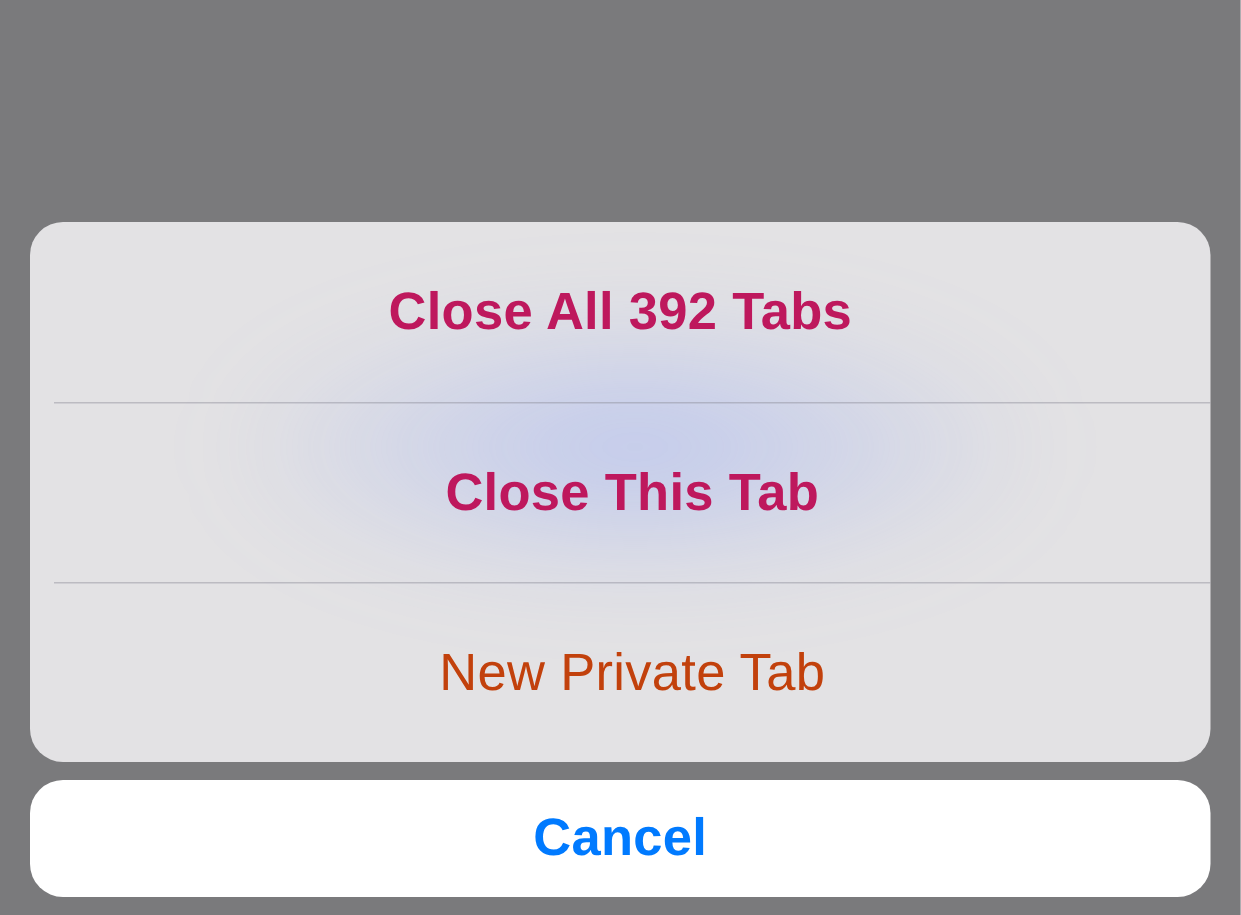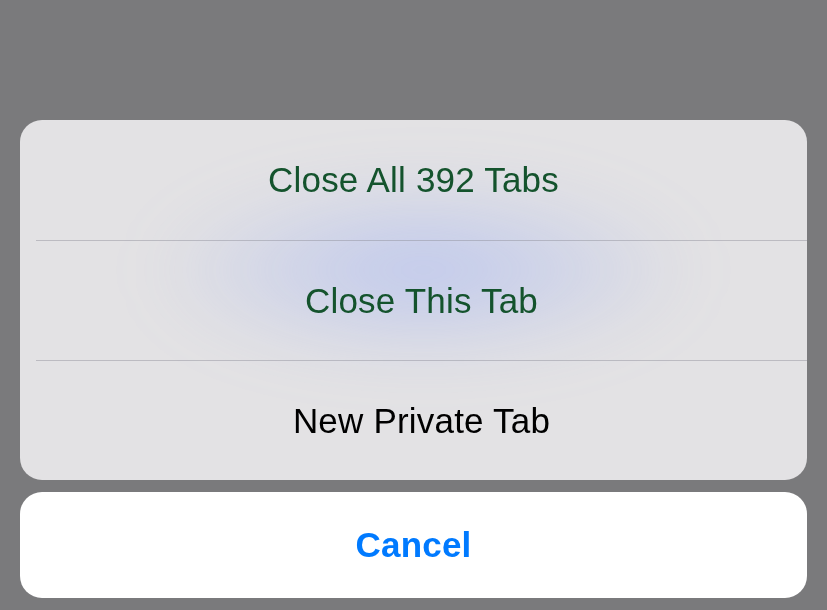--- a/index.html
+++ b/index.html
@@ -50,32 +50,33 @@
       letter-spacing: 0.2px;
       cursor: pointer;
       position: relative;
       z-index: 1;
     }
     .sheet-row + .sheet-row {
       border-top: 1px solid rgba(140,140,150,0.45);
       margin-left: 16px;
     }
     .destructive {
-      color: #14532d;
+      color: #be185d;
+      font-weight: bold;
     }
     .default {
-      color: #000000;
+      color: #c2410c;
     }
     .cancel-group {
       background: #ffffff;
       border-radius: 22px;
       overflow: hidden;
     }
     .cancel-row {
-      height: 106px;
+      height: 78px;
       display: flex;
       align-items: center;
       justify-content: center;
       font-size: 35px;
       font-weight: 600;
       color: #007aff;
       cursor: pointer;
       letter-spacing: 0.2px;
     }
   </style>

